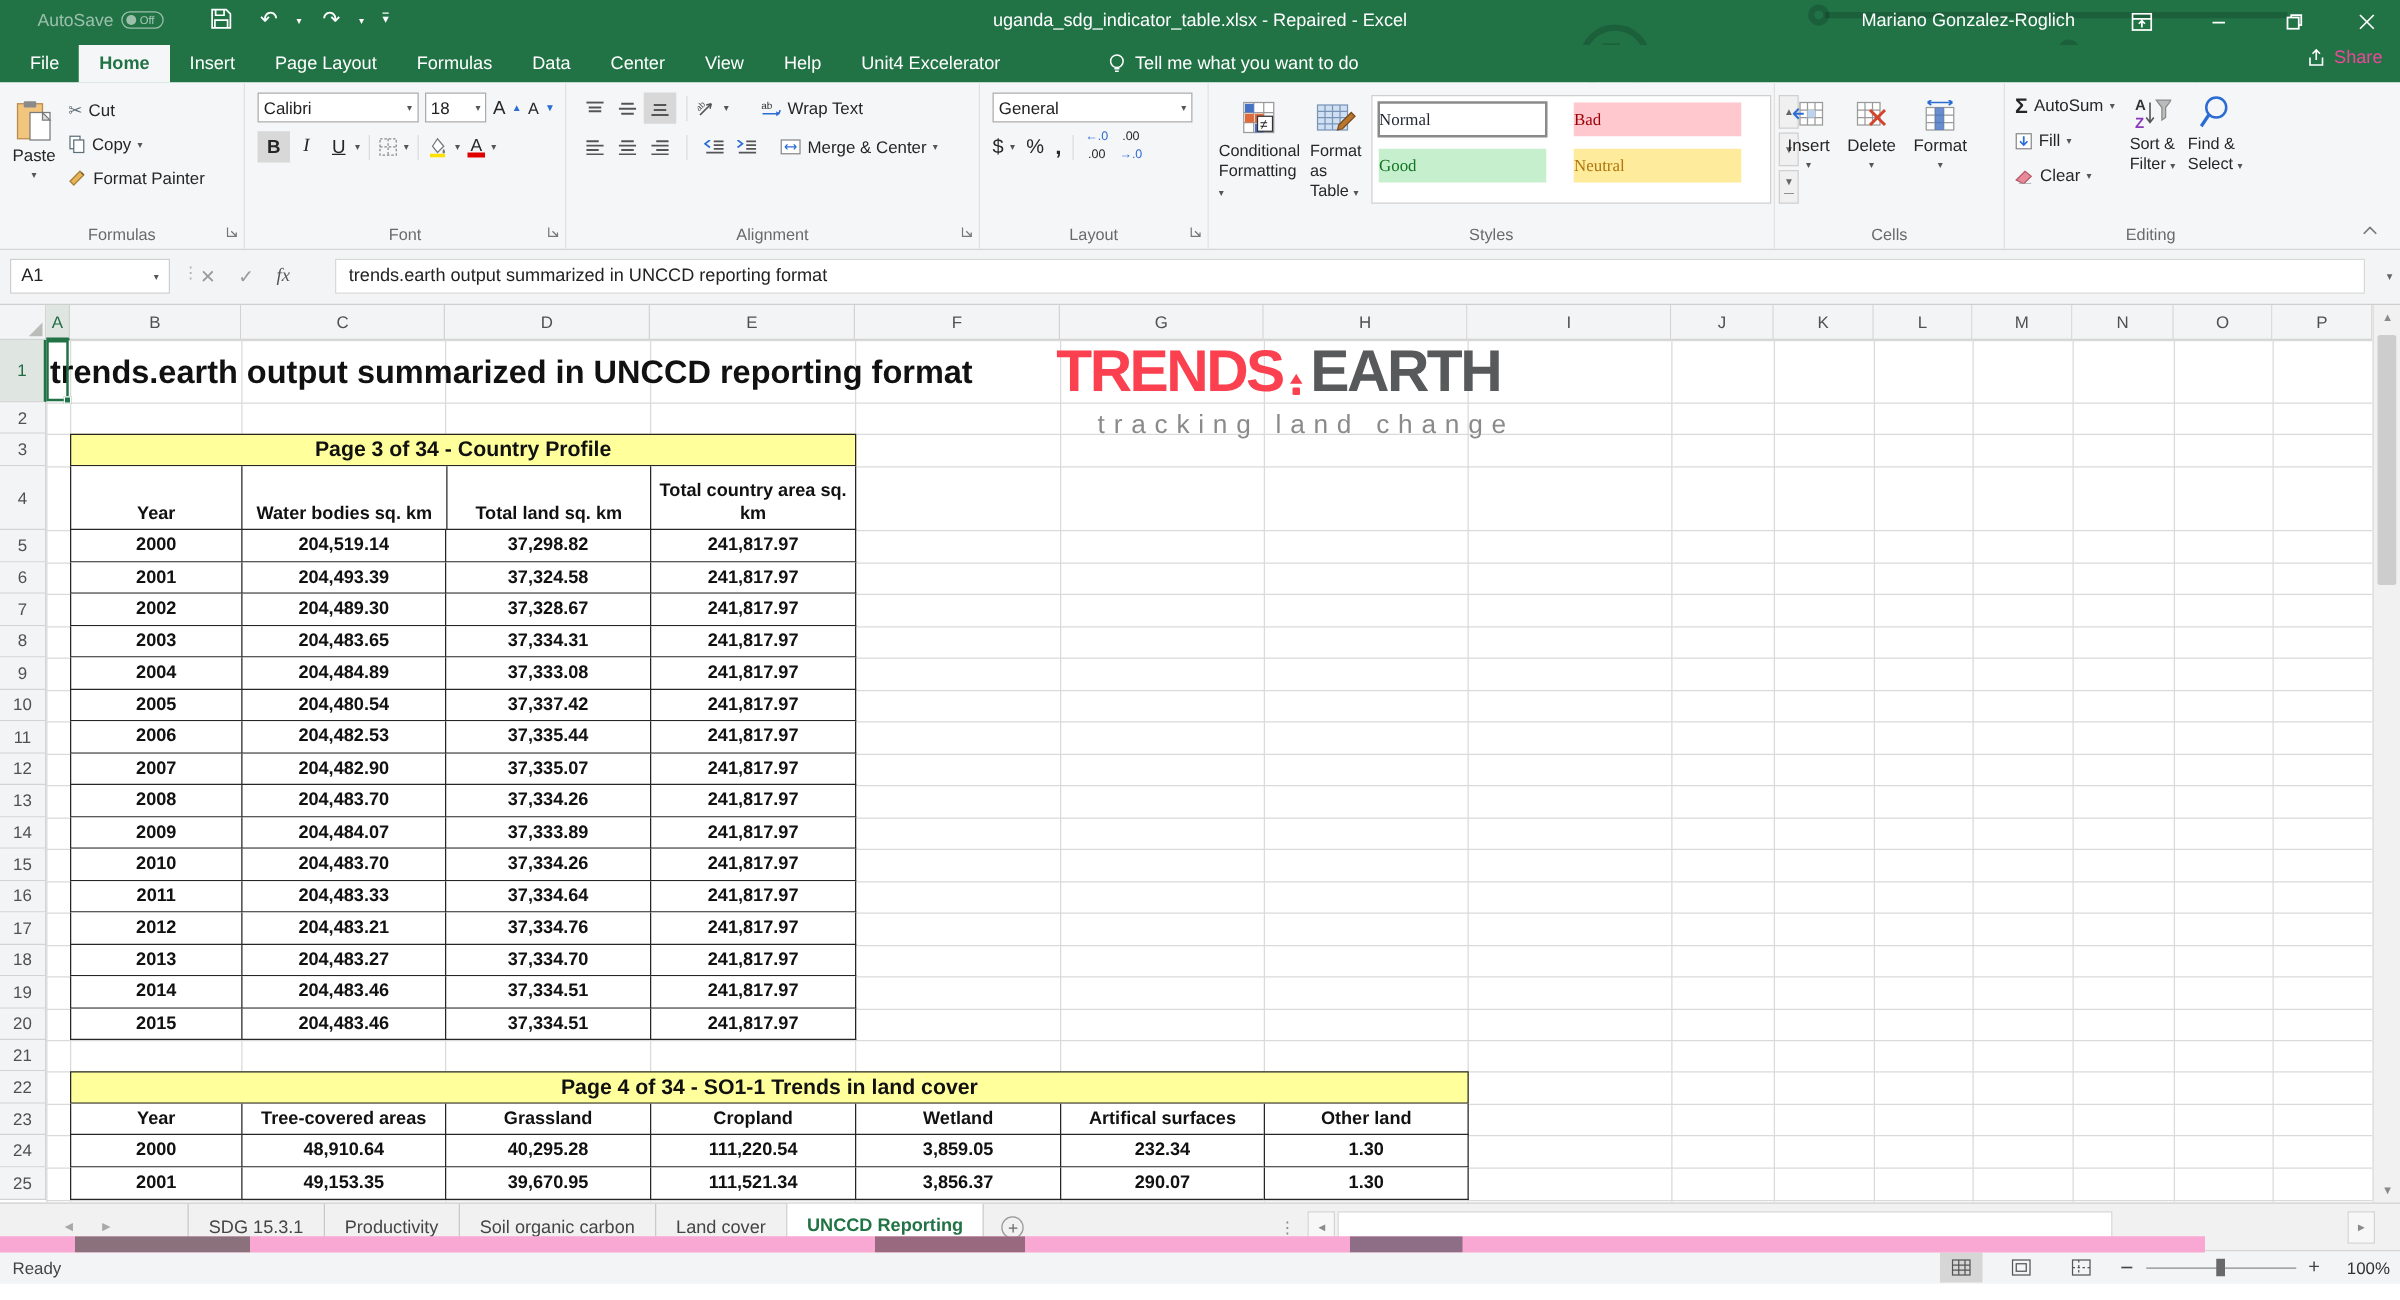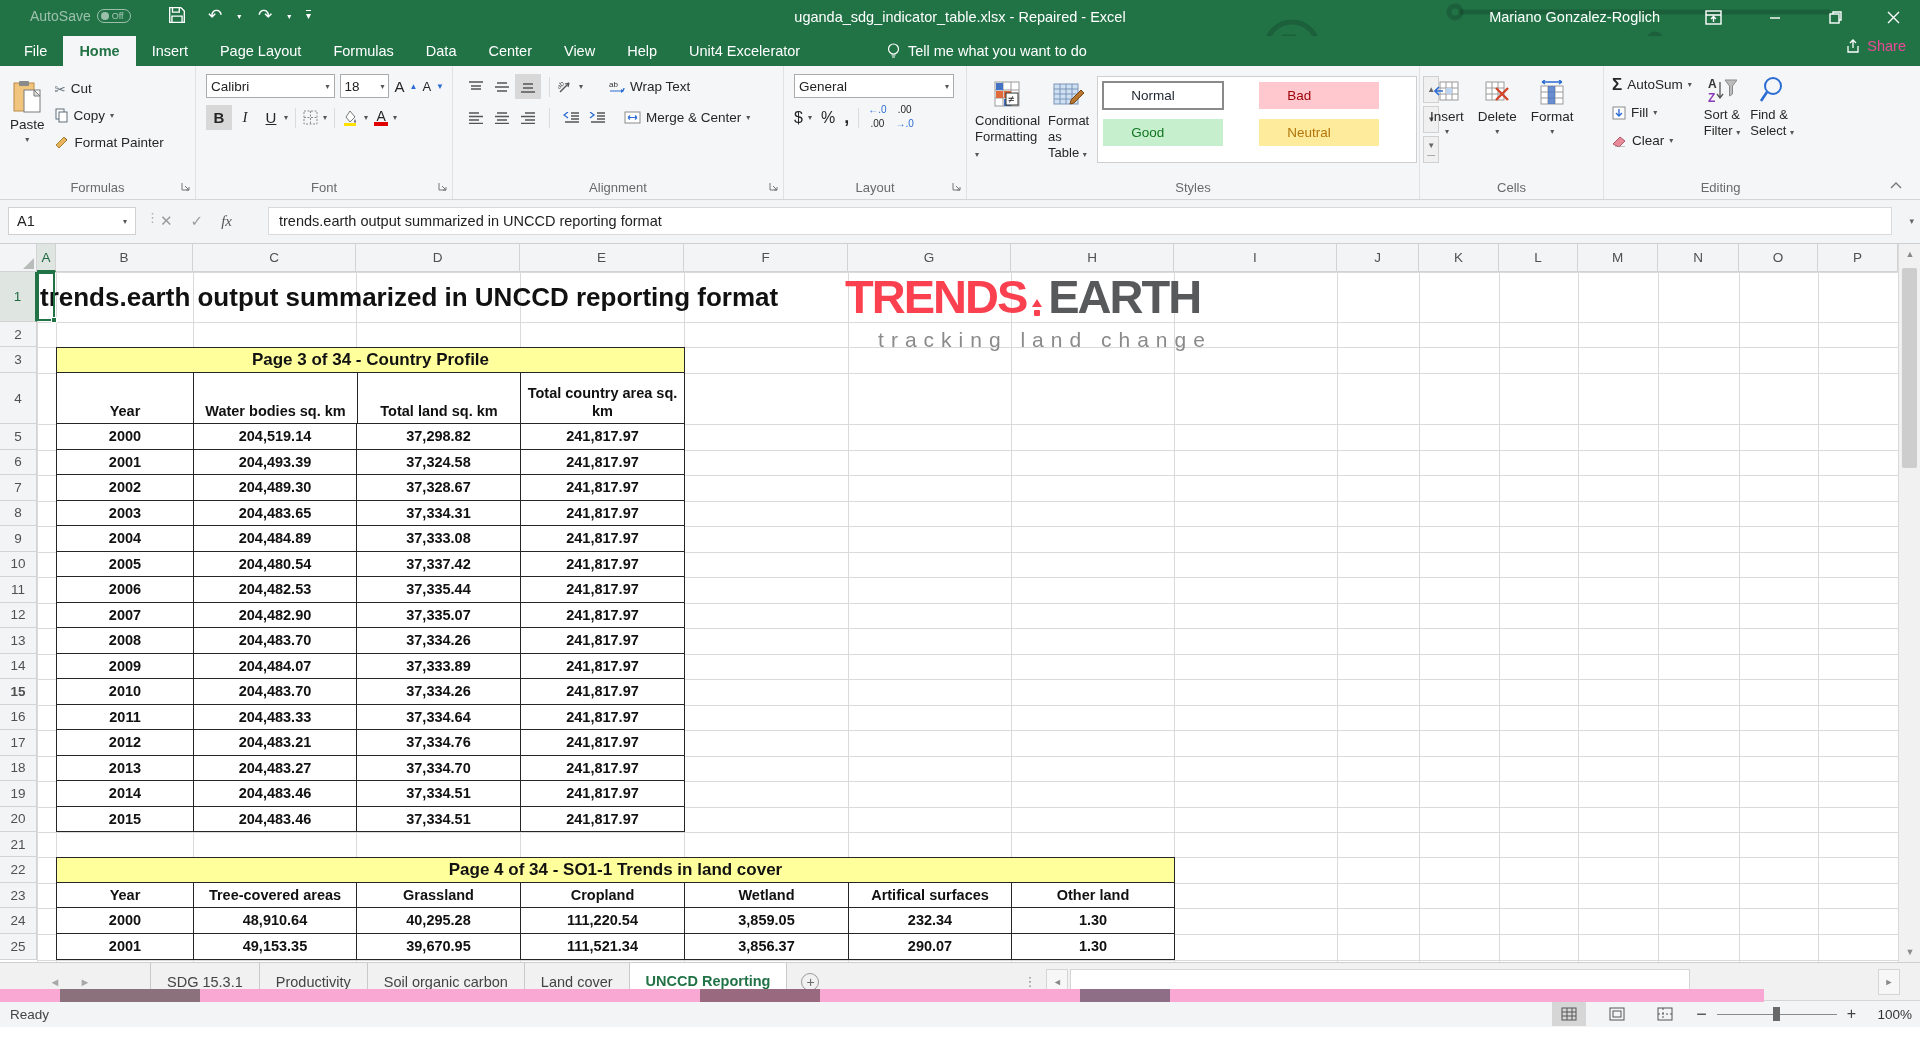--- a/index.html
+++ b/index.html
@@ -35,21 +35,21 @@
   #ribbon { position:absolute; top:66px; left:0; width:1920px; height:134px; background:#f5f6f7; border-bottom:1px solid #d5d5d5; display:flex; }
   .rgroup { position:relative; height:100%; border-right:1px solid #e1e1e1; flex:none; }
   .glabel { position:absolute; bottom:4px; left:0; right:0; text-align:center; font-size:13px; color:#6a6a6a; }
   .launcher { position:absolute; bottom:4px; right:5px; }
   .rbtn-big { display:flex; flex-direction:column; align-items:center; font-size:13.5px; color:#262626; padding-top:8px; gap:3px; }
   .rsmall { display:flex; align-items:center; gap:5px; font-size:13.5px; color:#262626; height:25px; }
   .dd { font-size:8px; color:#555; }
   .combo { background:#fff; border:1px solid #ababab; font-size:13.5px; color:#222; display:flex; align-items:center; justify-content:space-between; padding:0 4px; height:24px; }
   .tgl { width:26px; height:25px; display:flex; align-items:center; justify-content:center; font-size:15px; color:#262626; }
   .tgl.on { background:#d8d8d8; }
-  .chip { width:120px; height:27px; font-size:13.5px; display:flex; align-items:center; padding-left:28px; }
+  .chip { width:134px; height:27px; font-size:13.5px; display:flex; align-items:center; padding-left:0;font-family:Liberation Serif, serif; }
   .gal-scroll { width:16px; height:27px; background:#f0f0f0; border:1px solid #d0d0d0; display:flex; align-items:center; justify-content:center; font-size:8px; color:#666; }
 
   
   #fbar { position:absolute; top:200px; left:0; width:1920px; height:44px; background:#f3f4f5; border-bottom:1px solid #cfcfcf; }
   #namebox { position:absolute; left:8px; top:7px; width:128px; height:28px; background:#fff; border:1px solid #d0d0d0; font-size:14.5px; color:#222; display:flex; align-items:center; padding:0 8px; justify-content:space-between; }
   #fx-btns { position:absolute; left:160px; top:7px; display:flex; align-items:center; height:28px; gap:18px; color:#9a9a9a; font-size:15px; }
   #formula-field { position:absolute; left:268px; top:7px; width:1624px; height:28px; background:#fff; border:1px solid #d9d9d9; font-size:14.5px; color:#222; display:flex; align-items:center; padding:0 10px; }
   #fbar-exp { position:absolute; right:6px; top:16px; font-size:9px; color:#666; }
 
   
@@ -591,21 +591,21 @@
         <div class="rowhead" style="left:0;top:180px;width:37px;height:25.5px;">5</div>
         <div class="rowhead" style="left:0;top:205.5px;width:37px;height:25.5px;">6</div>
         <div class="rowhead" style="left:0;top:231px;width:37px;height:25.5px;">7</div>
         <div class="rowhead" style="left:0;top:256.5px;width:37px;height:25.5px;">8</div>
         <div class="rowhead" style="left:0;top:282px;width:37px;height:25.5px;">9</div>
         <div class="rowhead" style="left:0;top:307.5px;width:37px;height:25.5px;">10</div>
         <div class="rowhead" style="left:0;top:333px;width:37px;height:25.5px;">11</div>
         <div class="rowhead" style="left:0;top:358.5px;width:37px;height:25.5px;">12</div>
         <div class="rowhead" style="left:0;top:384px;width:37px;height:25.5px;">13</div>
         <div class="rowhead" style="left:0;top:409.5px;width:37px;height:25.5px;">14</div>
-        <div class="rowhead" style="left:0;top:435px;width:37px;height:25.5px;font-weight:bold;">15</div>
+        <div class="rowhead" style="left:0;top:435px;width:37px;height:25.5px;">15</div>
         <div class="rowhead" style="left:0;top:460.5px;width:37px;height:25.5px;">16</div>
         <div class="rowhead" style="left:0;top:486px;width:37px;height:25.5px;">17</div>
         <div class="rowhead" style="left:0;top:511.5px;width:37px;height:25.5px;">18</div>
         <div class="rowhead" style="left:0;top:537px;width:37px;height:25.5px;">19</div>
         <div class="rowhead" style="left:0;top:562.5px;width:37px;height:25.5px;">20</div>
         <div class="rowhead" style="left:0;top:588px;width:37px;height:25px;">21</div>
         <div class="rowhead" style="left:0;top:613px;width:37px;height:26px;">22</div>
         <div class="rowhead" style="left:0;top:639px;width:37px;height:25px;">23</div>
         <div class="rowhead" style="left:0;top:664px;width:37px;height:26px;">24</div>
         <div class="rowhead" style="left:0;top:690px;width:37px;height:25.5px;">25</div>

